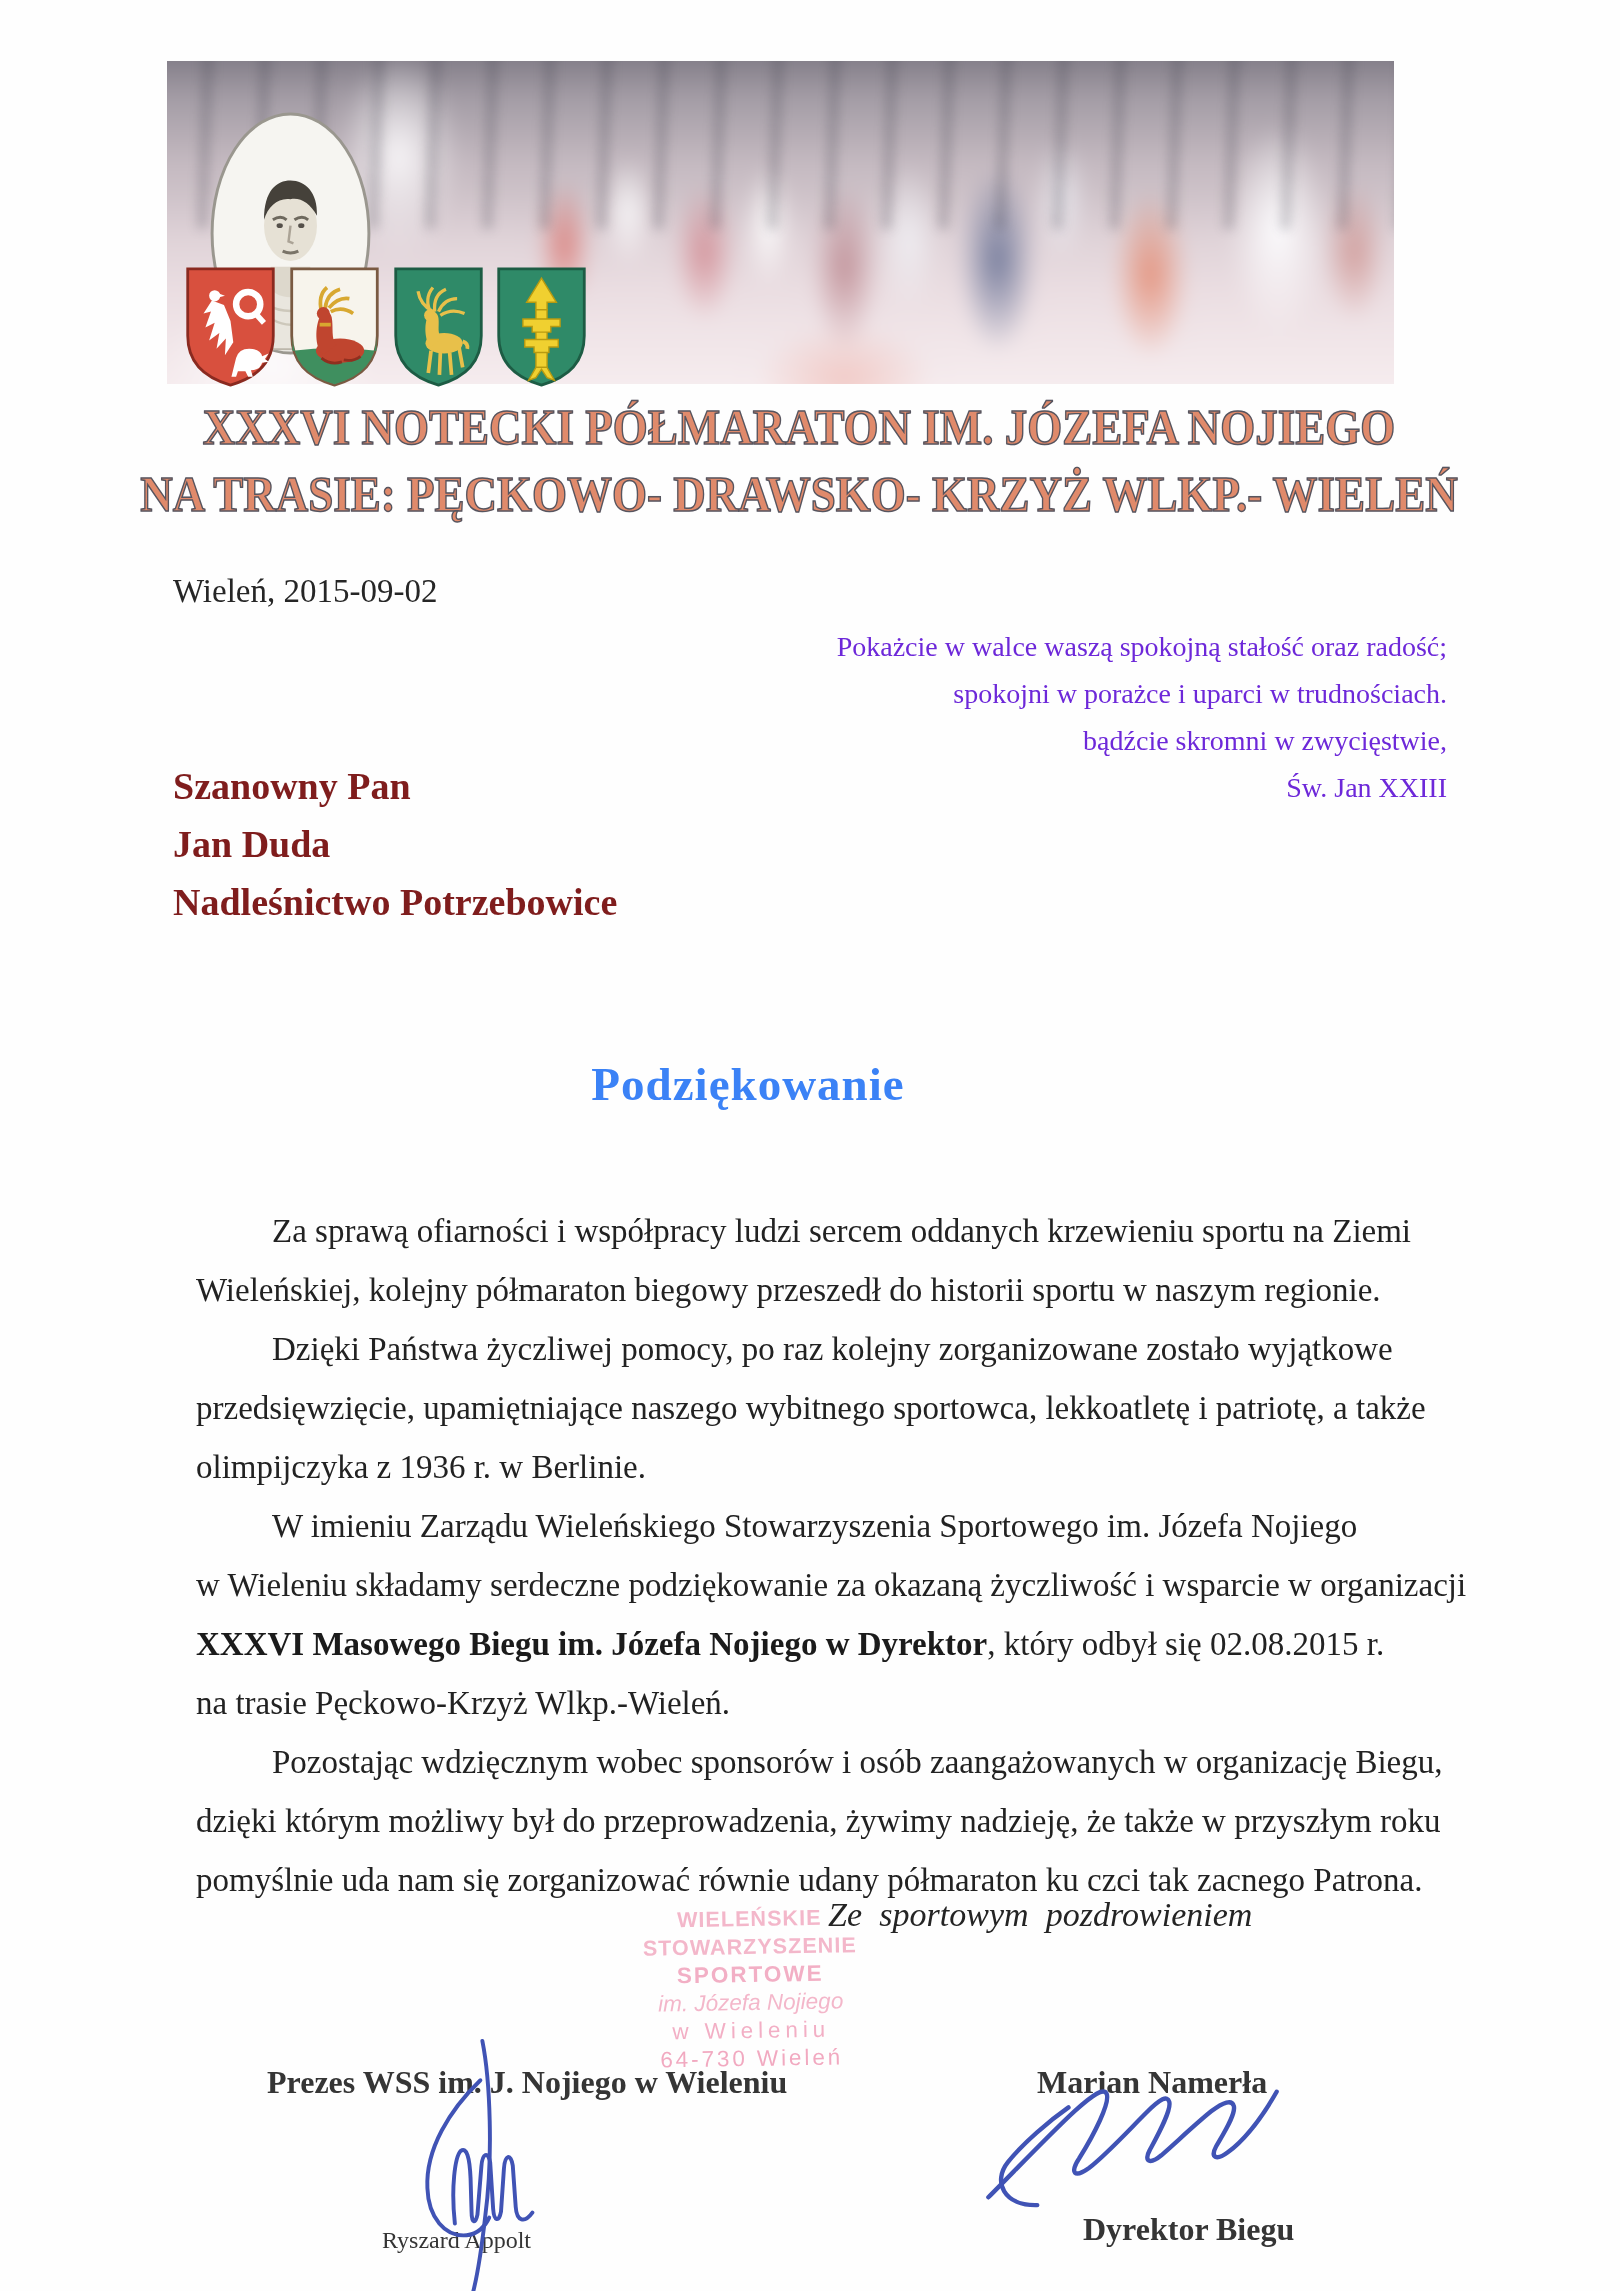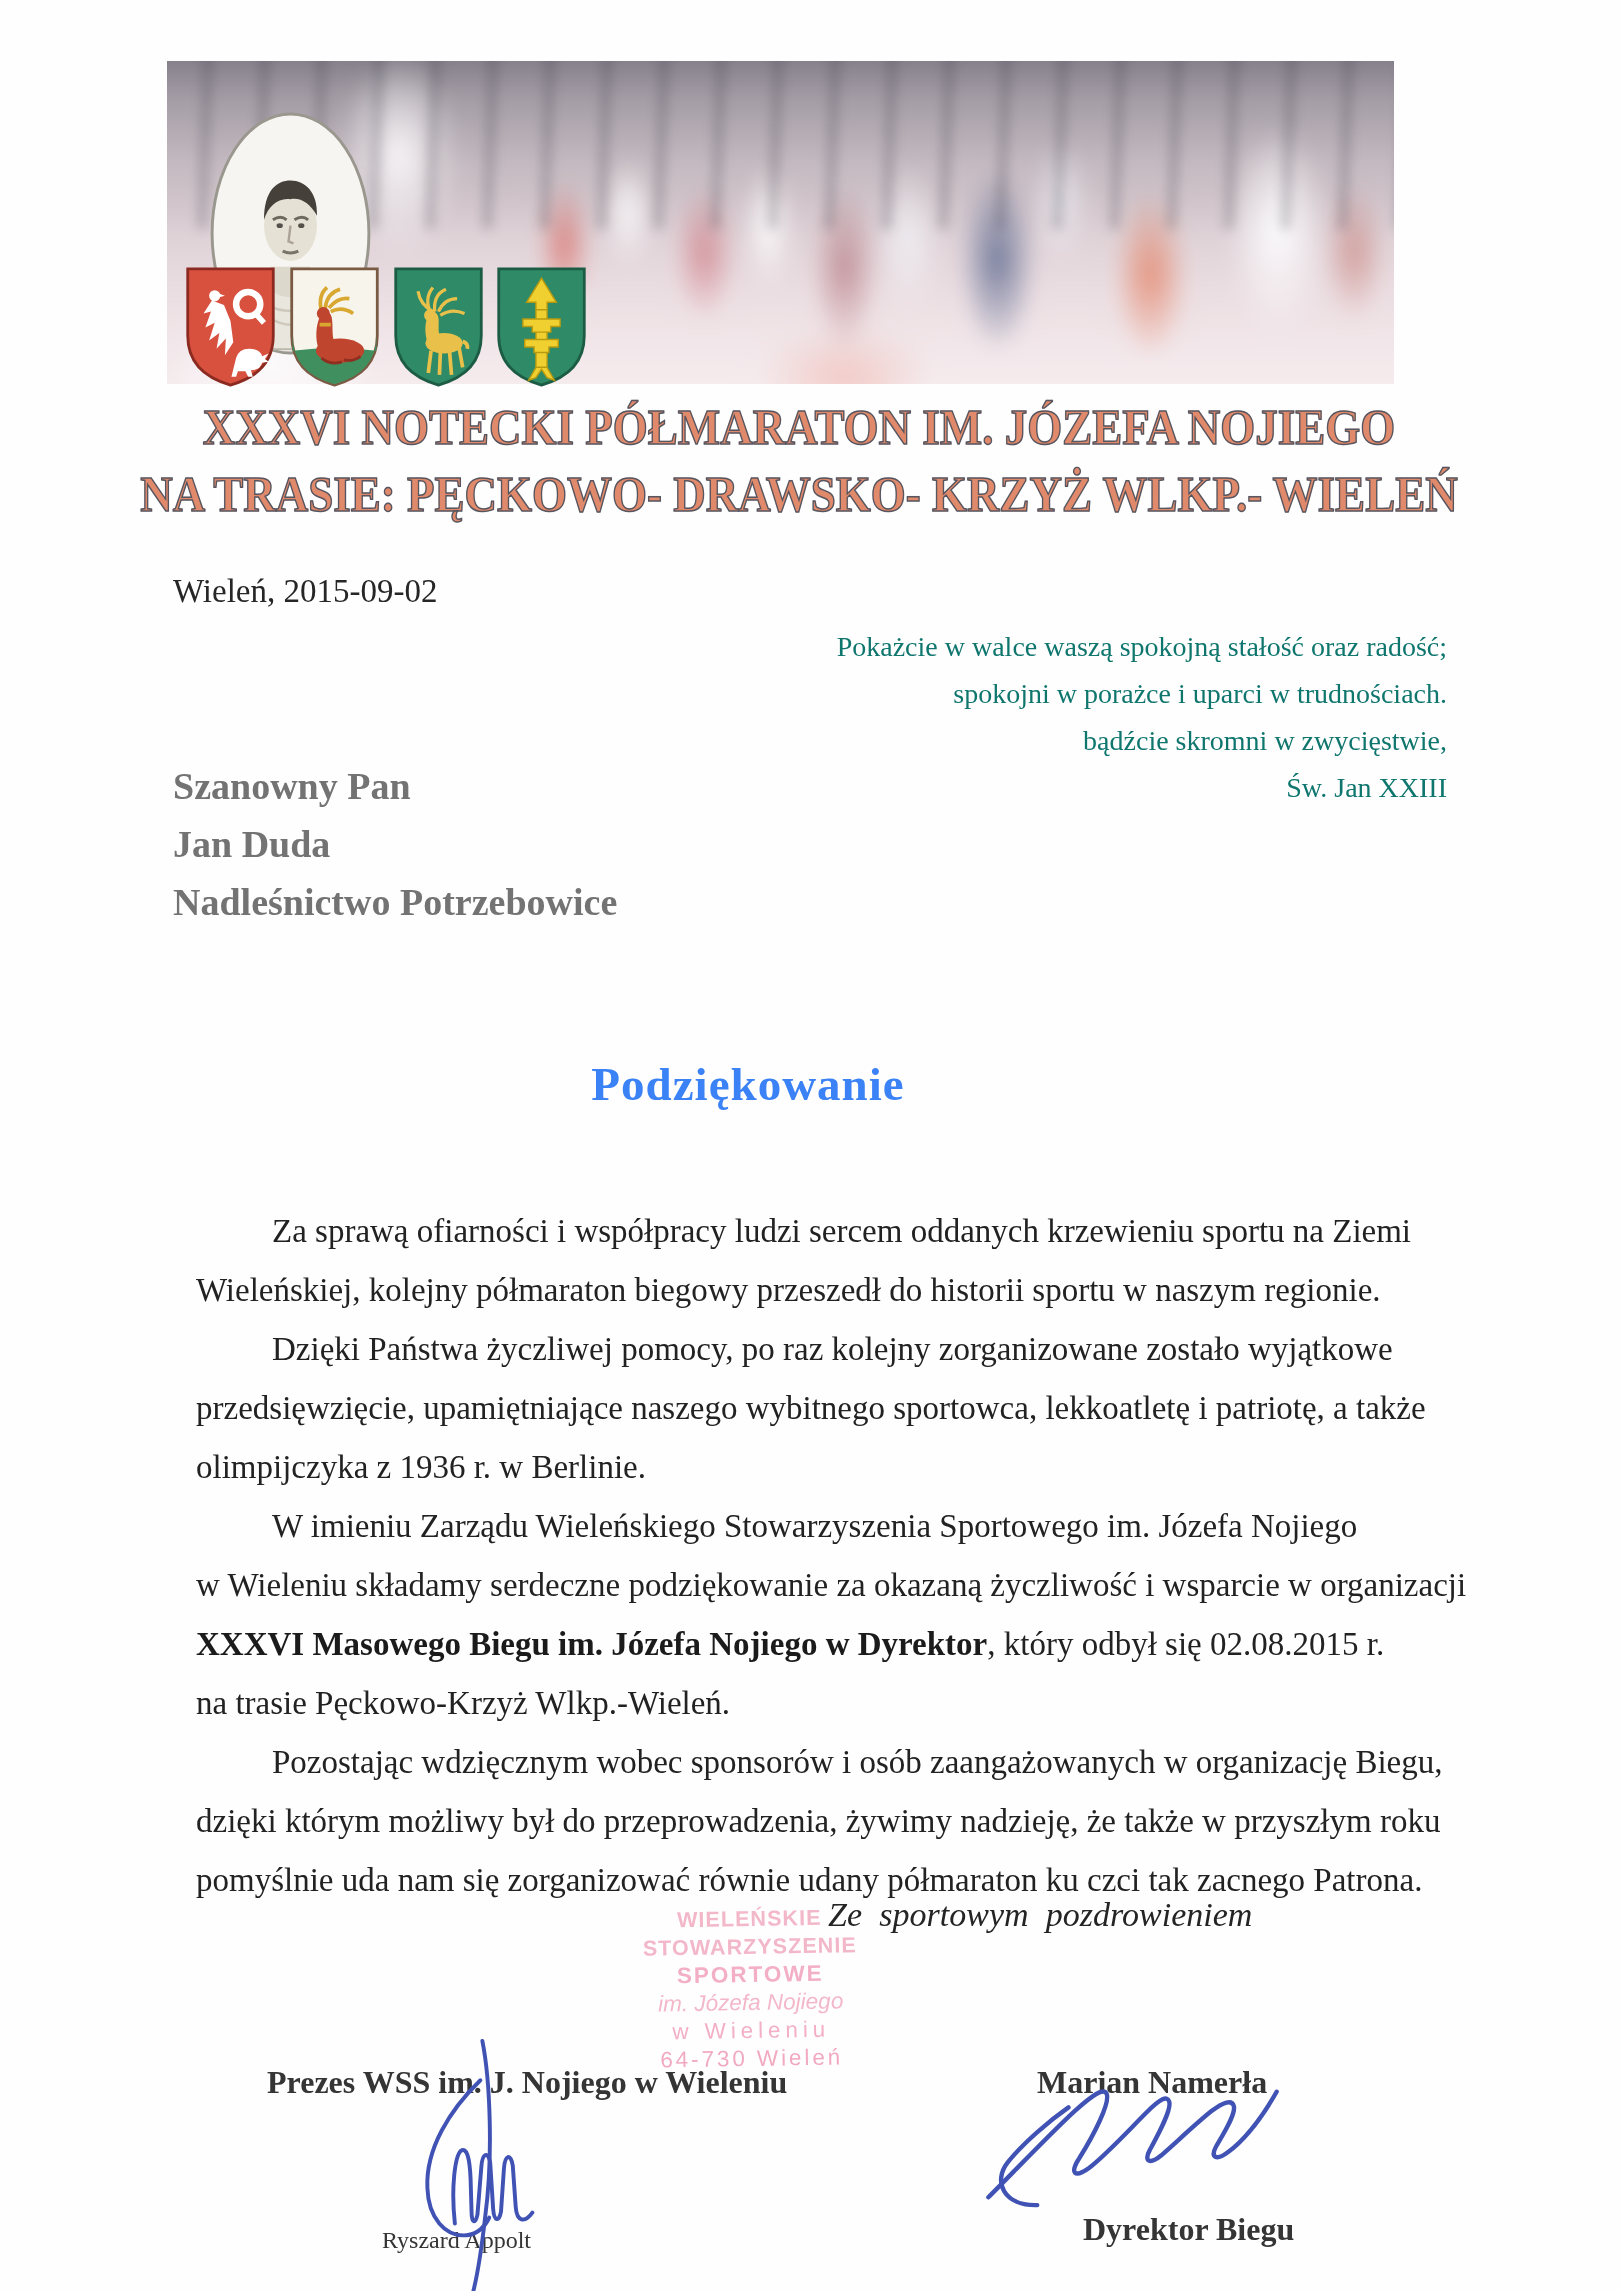--- a/index.html
+++ b/index.html
@@ -39,22 +39,22 @@
   .title-wrap{position:absolute;left:118px;width:1362px;text-align:center;z-index:5;}
   .title-line{
     font-weight:700;font-size:45px;letter-spacing:0px;line-height:61px;white-space:nowrap;
     color:#e08a6b;-webkit-text-stroke:1.3px #57555f;text-shadow:0 0 1px #57555f;
     transform:scaleY(1.12);transform-origin:center top;
   }
   .t1{top:394px;position:absolute;width:100%;}
   .t2{top:461px;position:absolute;width:100%;}
   
   .dateline{position:absolute;left:173px;top:573px;font-size:33px;}
-  .quote{position:absolute;right:173px;top:623px;text-align:right;font-size:28px;line-height:47px;color:#0f766e;}
-  .recipient{position:absolute;left:173px;top:757px;font-weight:700;font-size:38px;line-height:58px;color:#737373;}
+  .quote{position:absolute;right:173px;top:623px;text-align:right;font-size:28px;line-height:47px;color:#6d28d9;}
+  .recipient{position:absolute;left:173px;top:757px;font-weight:700;font-size:38px;line-height:58px;color:#7f1d1d;}
   .heading{position:absolute;left:0;width:1496px;top:1057px;text-align:center;font-weight:700;font-size:47px;letter-spacing:1px;color:#3b82f6;}
   .body-text{position:absolute;left:169px;top:1213px;width:1372px;font-size:33px;color:#222;margin-left:27px;}
   .body-text .bl{height:59px;white-space:nowrap;}
   .body-text .ind{padding-left:76px;}
   .body-text b{font-weight:700;color:#1b1b1b;}
   .closing{position:absolute;left:828px;top:1896px;font-style:italic;font-size:34px;word-spacing:8.8px;color:#242424;z-index:6;}
   
   .stamp{position:absolute;left:586px;top:1905px;width:329px;text-align:center;
     font-family:"Liberation Sans", sans-serif;color:#f09cb7;transform:rotate(-1deg);line-height:28px;z-index:5;}
   .stamp .s1{font-size:21.6px;font-weight:700;letter-spacing:1px;opacity:.72;}

